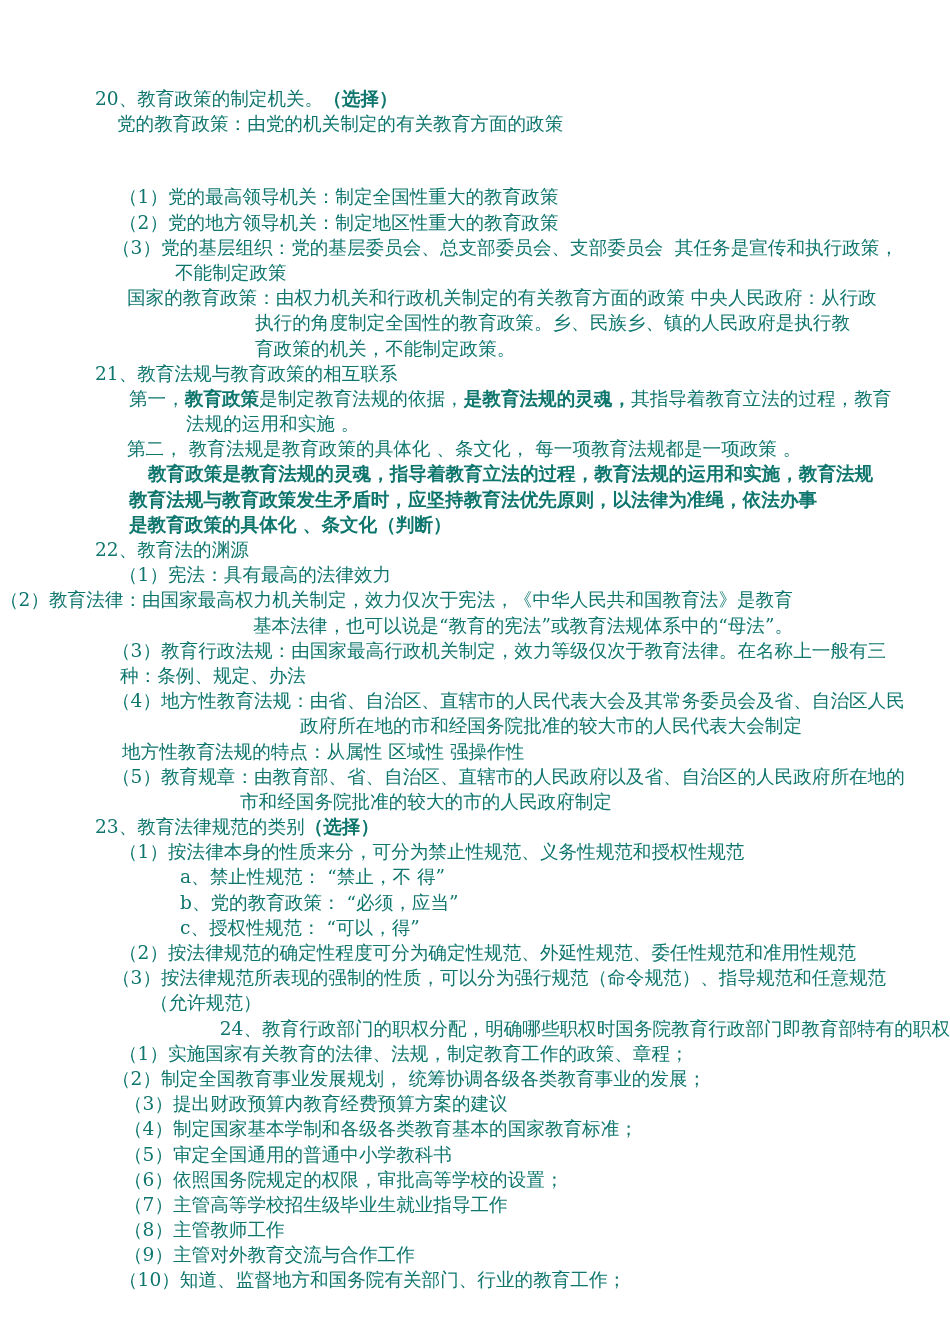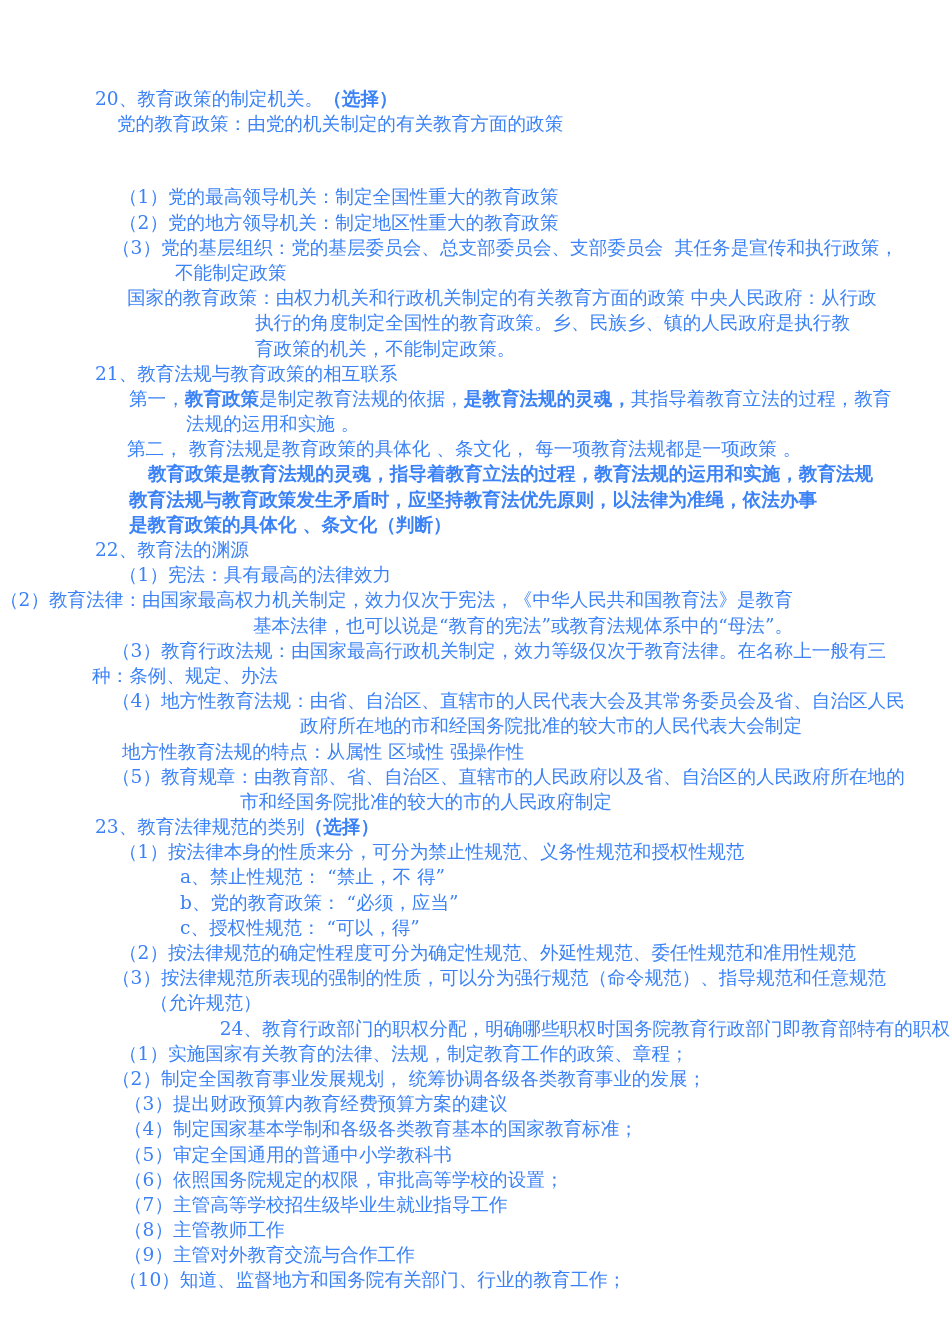--- a/index.html
+++ b/index.html
@@ -10,21 +10,21 @@
   .page {
     position: relative;
     width: 950px;
     height: 1344px;
     background: #ffffff;
     box-sizing: border-box;
     padding-top: 86px;
     overflow: hidden;
     font-family: "DejaVu Serif", "Liberation Serif", serif;
     font-size: 18.6px;
-    color: #3b82f6;
+    color: #0f766e;
   }
   .ln {
     height: 25.2px;
     line-height: 25.2px;
     white-space: pre;
     box-sizing: border-box;
   }
   .b {
     font-weight: bold;
   }
@@ -48,21 +48,21 @@
       <div class="ln" style="padding-left: 186px;"><span>法规的运用和实施 。</span></div>
       <div class="ln" style="padding-left: 127px;"><span>第二， 教育法规是教育政策的具体化 、条文化， 每一项教育法规都是一项政策 。</span></div>
       <div class="ln" style="padding-left: 148px;"><span class="b">教育政策是教育法规的灵魂，指导着教育立法的过程，教育法规的运用和实施，教育法规</span></div>
       <div class="ln" style="padding-left: 129px;"><span class="b">教育法规与教育政策发生矛盾时，应坚持教育法优先原则，以法律为准绳，依法办事</span></div>
       <div class="ln" style="padding-left: 129px;"><span class="b">是教育政策的具体化 、条文化（判断）</span></div>
       <div class="ln" style="padding-left: 95px;"><span>22、教育法的渊源</span></div>
       <div class="ln" style="padding-left: 119px;"><span>（1）宪法：具有最高的法律效力</span></div>
       <div class="ln" style=""><span>（2）教育法律：由国家最高权力机关制定，效力仅次于宪法，《中华人民共和国教育法》是教育</span></div>
       <div class="ln" style="padding-left: 253px;"><span>基本法律，也可以说是“教育的宪法”或教育法规体系中的“母法”。</span></div>
       <div class="ln" style="padding-left: 112px;"><span>（3）教育行政法规：由国家最高行政机关制定，效力等级仅次于教育法律。在名称上一般有三</span></div>
-      <div class="ln" style="padding-left: 92px;"><span>种：条例、规定、办法</span></div>
+      <div class="ln" style="padding-left: 120px;"><span>种：条例、规定、办法</span></div>
       <div class="ln" style="padding-left: 112px;"><span>（4）地方性教育法规：由省、自治区、直辖市的人民代表大会及其常务委员会及省、自治区人民</span></div>
       <div class="ln" style="padding-left: 300px;"><span>政府所在地的市和经国务院批准的较大市的人民代表大会制定</span></div>
       <div class="ln" style="padding-left: 122px;"><span>地方性教育法规的特点：从属性 区域性 强操作性</span></div>
       <div class="ln" style="padding-left: 112px;"><span>（5）教育规章：由教育部、省、自治区、直辖市的人民政府以及省、自治区的人民政府所在地的</span></div>
       <div class="ln" style="padding-left: 240px;"><span>市和经国务院批准的较大的市的人民政府制定</span></div>
       <div class="ln" style="padding-left: 95px;"><span>23、教育法律规范的类别</span><span class="b">（选择）</span></div>
       <div class="ln" style="padding-left: 119px;"><span>（1）按法律本身的性质来分，可分为禁止性规范、义务性规范和授权性规范</span></div>
       <div class="ln" style="padding-left: 180px;"><span>a、禁止性规范： “禁止，不 得”</span></div>
       <div class="ln" style="padding-left: 180px;"><span>b、党的教育政策： “必须，应当”</span></div>
       <div class="ln" style="padding-left: 180px;"><span>c、授权性规范： “可以，得”</span></div>

